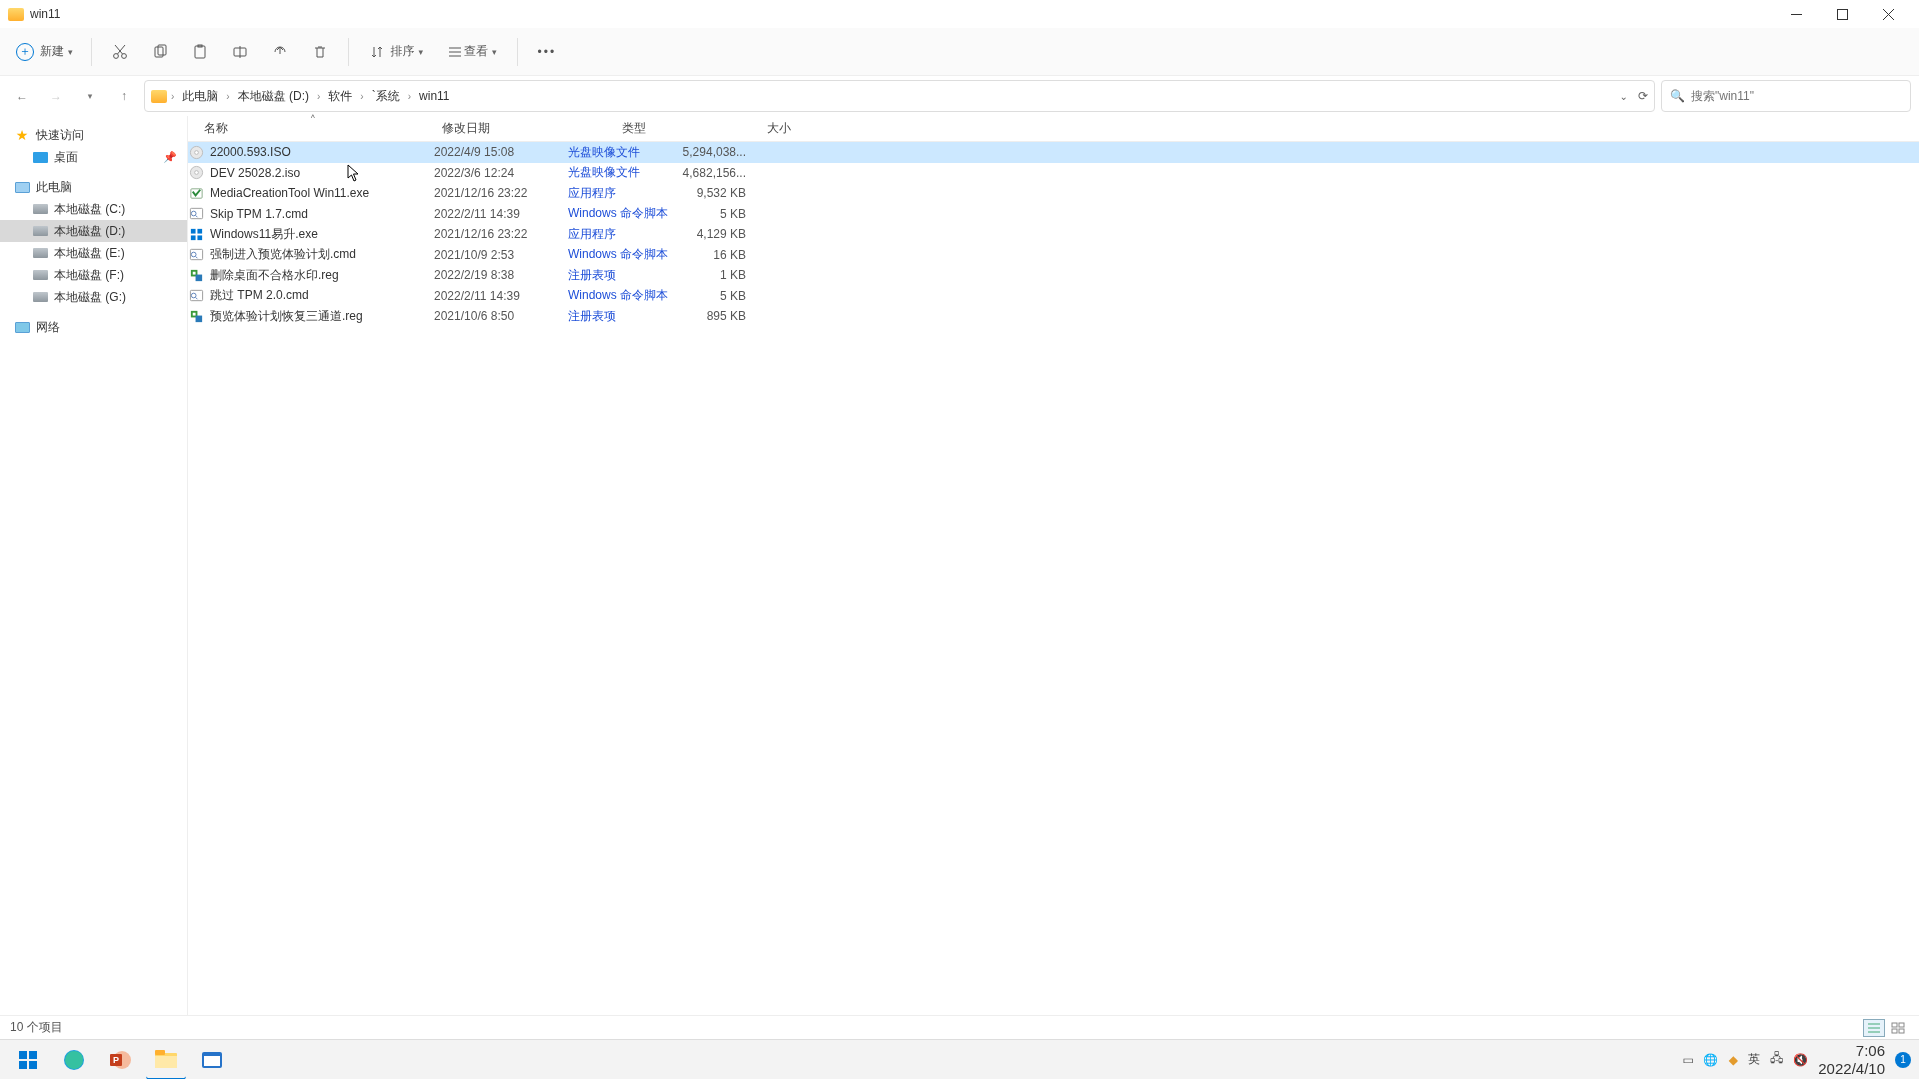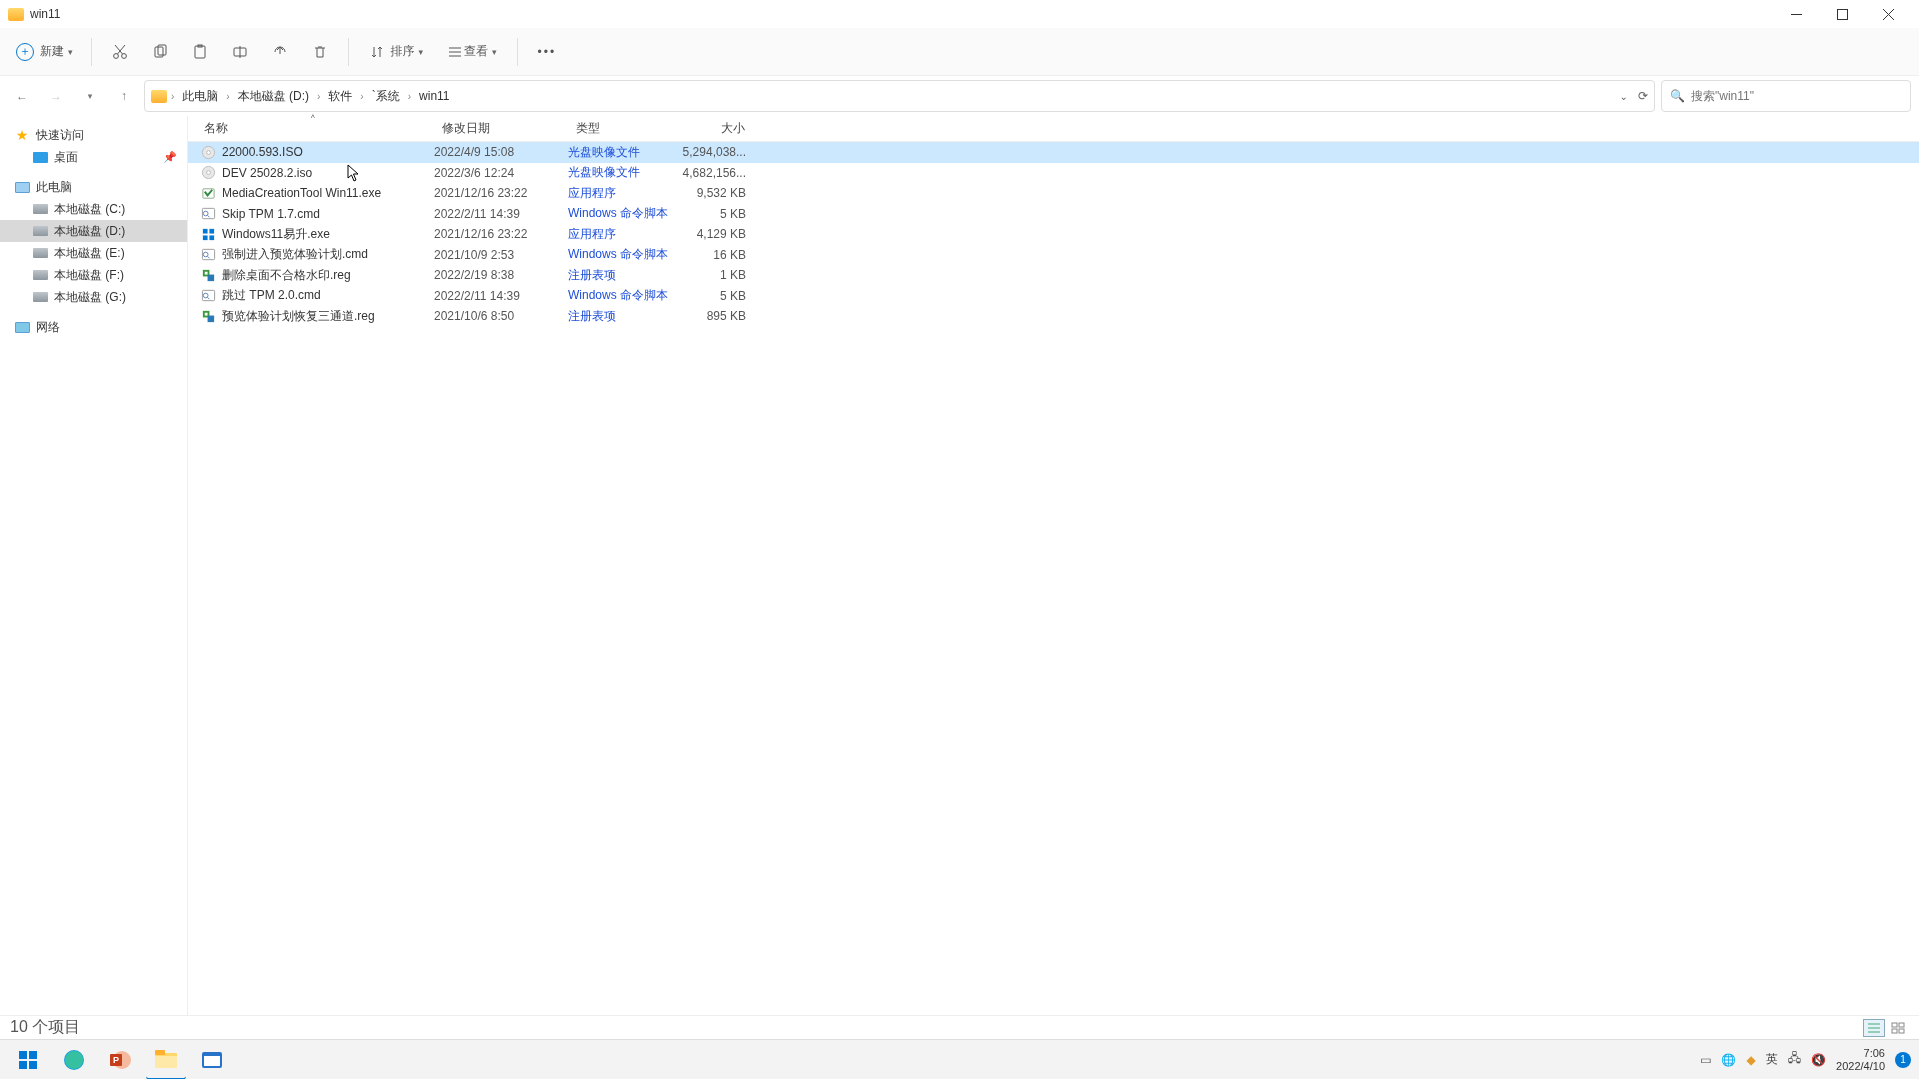--- a/index.html
+++ b/index.html
@@ -48,46 +48,46 @@
 .desk-ico{width:15px;height:11px;background:#2e9fe6;border-radius:1px;}
 .spacer{height:8px;}
 
 
 .content{flex:1;display:flex;flex-direction:column;}
 .cols{display:flex;height:26px;align-items:center;border-bottom:1px solid #eee;font-size:12px;color:#444;}
 .col{padding-left:8px;display:flex;align-items:center;height:100%;border-right:1px solid transparent;}
 .c-name{width:246px;padding-left:16px;position:relative;}
 .c-name .sort{position:absolute;left:50%;top:-4px;font-size:8px;color:#666;}
 .c-date{width:134px;}
-.c-type{width:114px;}
+.c-type{width:114px;margin-left:46px;}
 .c-size{width:74px;text-align:right;padding-right:10px;justify-content:flex-end;}
 .rows{flex:1;overflow:auto;}
 .row{display:flex;height:20.5px;align-items:center;cursor:pointer;}
 .row.sel{background:#cce8ff;}
-.r-name{width:246px;padding-left:12px;display:flex;align-items:center;gap:6px;overflow:hidden;white-space:nowrap;}
+.r-name{width:246px;display:flex;align-items:center;gap:6px;overflow:hidden;white-space:nowrap;}
 .r-date{width:134px;color:#555;}
 .r-type{width:114px;color:#1d4ed8;overflow:hidden;white-space:nowrap;text-overflow:ellipsis;}
 .r-size{width:74px;text-align:right;padding-right:10px;color:#555;}
 .fico{width:16px;height:16px;display:flex;align-items:center;justify-content:center;}
 .fico svg{width:15px;height:15px;}
 
 
-.status{height:24px;border-top:1px solid #eee;display:flex;align-items:center;padding:0 10px;font-size:16px;color:#555;}
+.status{height:24px;border-top:1px solid #eee;display:flex;align-items:center;padding:0 10px;font-size:12px;color:#555;}
 .status .vbtns{margin-left:auto;display:flex;gap:2px;}
 .status .vbtn{width:22px;height:18px;border:1px solid transparent;display:flex;align-items:center;justify-content:center;cursor:pointer;}
 .status .vbtn.act{border-color:#8ab;background:#e6f2fa;}
 
 
 .taskbar{position:absolute;bottom:0;left:0;right:0;height:40px;background:#f3f3f3;border-top:1px solid #ddd;display:flex;align-items:center;}
 .taskcenter{position:absolute;left:50%;transform:translateX(-50%);display:flex;gap:6px;}
 .taskcenter{left:8px;transform:none;}
 .ticon{width:40px;height:40px;display:flex;align-items:center;justify-content:center;cursor:pointer;border-radius:4px;}
 .ticon.active{border-bottom:2px solid #0078d4;}
 .tray{margin-left:auto;display:flex;align-items:center;gap:10px;padding-right:8px;}
-.tray .clk{text-align:right;line-height:1.15;font-size:11px;}
+.tray .clk{text-align:right;line-height:1.15;font-size:15px;}
 .tray .badge{width:16px;height:16px;border-radius:50%;background:#0078d4;color:#fff;font-size:10px;display:flex;align-items:center;justify-content:center;}
 .tray span{font-size:12px;color:#444;}
 
 
 .cursor{position:absolute;left:347px;top:164px;pointer-events:none;}
 </style>
 </head>
 <body>
 
 <div class="titlebar">

